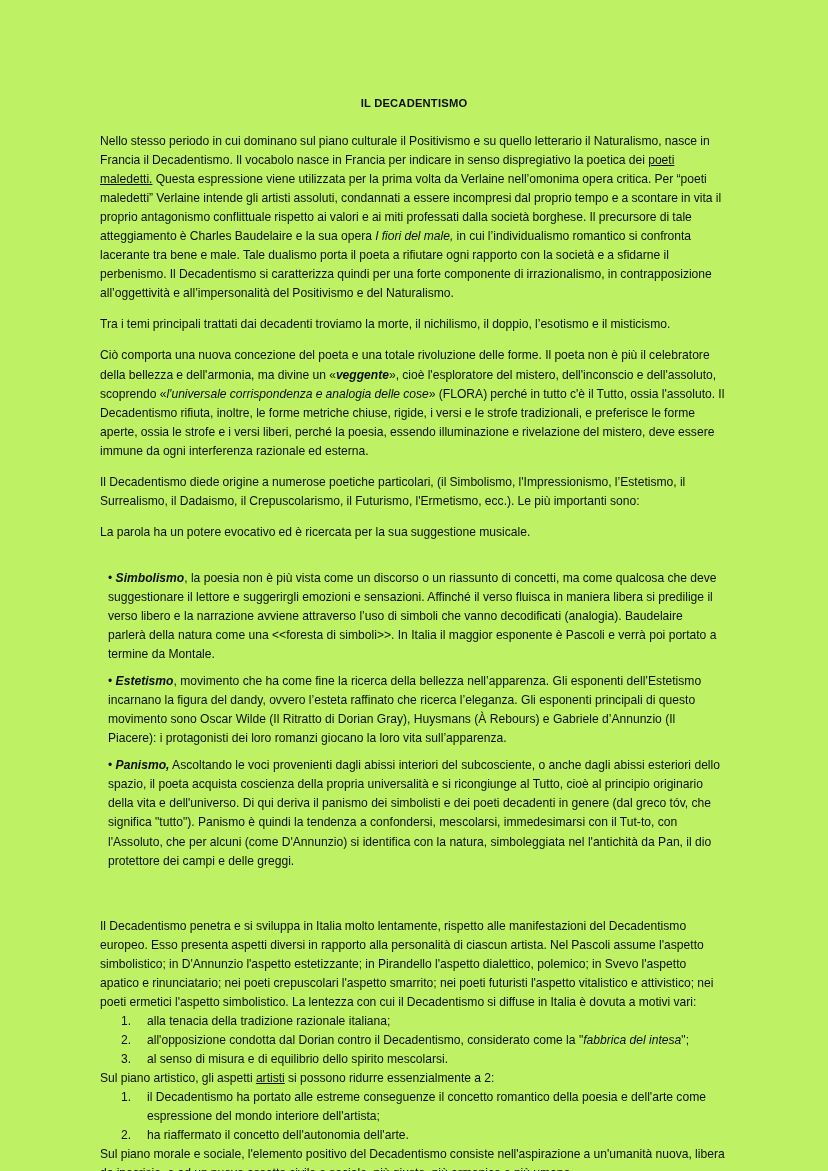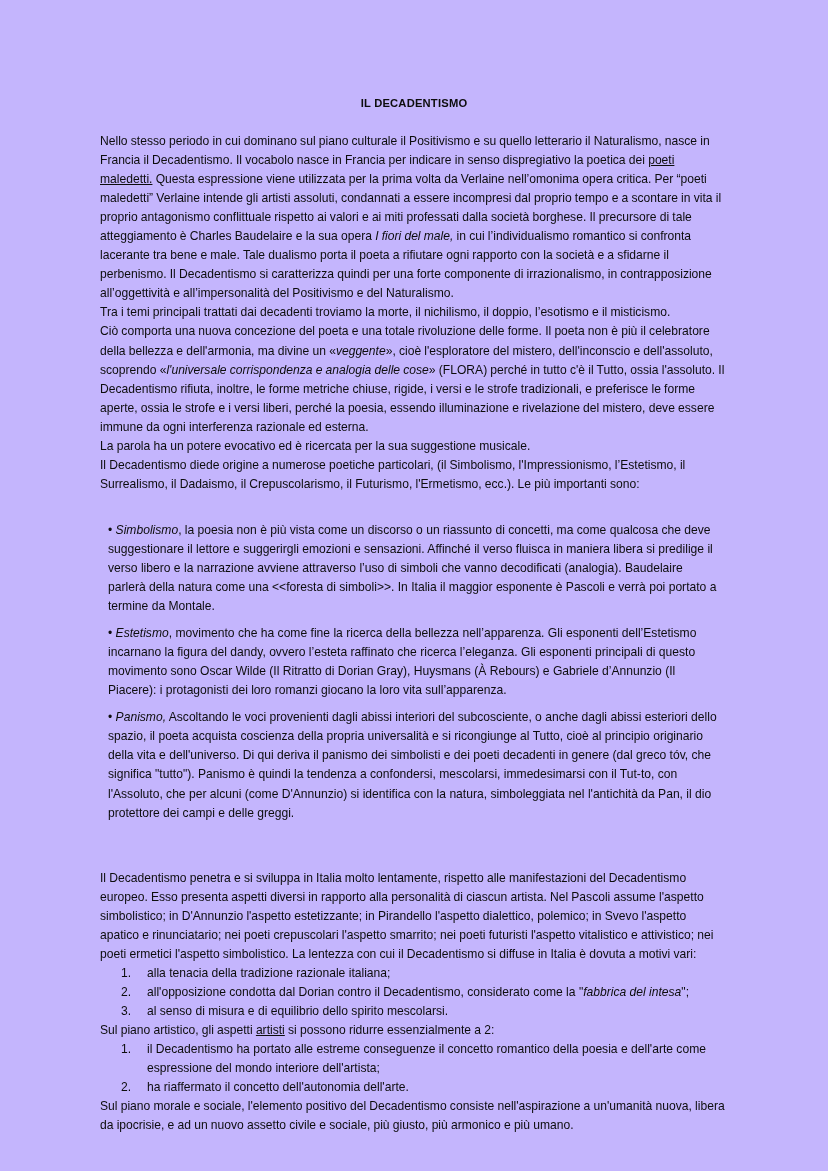--- a/index.html
+++ b/index.html
@@ -11,21 +11,21 @@
     width: 828px;
     height: 1171px;
     font-family: "Liberation Sans", sans-serif;
     color: #0d0d0d;
     -webkit-font-smoothing: antialiased;
   }
   .page {
     position: relative;
     width: 828px;
     height: 1171px;
-    background: #c4b5fd;
+    background: #bef264;
     box-sizing: border-box;
     padding: 0;
     overflow: hidden;
   }
   .content {
     position: absolute;
     left: 100px;
     top: 96px;
     width: 628px;
   }
@@ -38,31 +38,31 @@
     margin: 0 0 22px 0;
   }
   p.para {
     margin: 0;
     font-size: 12.1px;
     line-height: 19.05px;
     text-align: left;
     word-spacing: -0.15px;
   }
   p.para + p.para {
-    margin-top: 0;
+    margin-top: 12px;
   }
   .gap-line {
     height: 19px;
   }
   .gap-big {
     height: 38px;
   }
   b.bold { font-weight: normal; }
   i.ital { font-style: italic; }
-  .bi { font-weight: normal; font-style: italic; }
+  .bi { font-weight: bold; font-style: italic; }
   .ul { text-decoration: underline; }
   .bullet-line {
     margin: 8px;
     font-size: 12.1px;
     line-height: 19.05px;
   }
   ol.numlist {
     margin: 0;
     padding: 0;
     list-style: none;
@@ -90,23 +90,23 @@
 
     <div class="doc-title">IL DECADENTISMO</div>
 
     <p class="para"><span>Nello stesso periodo in cui dominano sul piano culturale il Positivismo e su quello letterario il Naturalismo, nasce in Francia il Decadentismo. Il vocabolo nasce in Francia per indicare in senso dispregiativo la poetica dei </span><span class="ul">poeti maledetti.</span><span> Questa espressione viene utilizzata per la prima volta da </span><b class="bold">Verlaine</b><span> nell’omonima opera critica. Per “poeti maledetti” Verlaine intende gli artisti assoluti, condannati a essere incompresi dal proprio tempo e a scontare in vita il proprio antagonismo conflittuale rispetto ai valori e ai miti professati dalla società borghese. Il precursore di tale atteggiamento è </span><b class="bold">Charles Baudelaire</b><span> e la sua opera </span><i class="ital">I fiori del male,</i><span> in cui l’individualismo romantico si confronta lacerante tra bene e male. Tale dualismo porta il poeta a rifiutare ogni rapporto con la società e a sfidarne il perbenismo. Il Decadentismo si caratterizza quindi per una forte componente di irrazionalismo, in contrapposizione all’oggettività e all’impersonalità del Positivismo e del Naturalismo.</span></p>
 
     <p class="para">Tra i temi principali trattati dai decadenti troviamo la morte, il nichilismo, il doppio, l’esotismo e il misticismo.</p>
 
 
     <p class="para"><span>Ciò comporta una nuova concezione del poeta e una totale rivoluzione delle forme. Il poeta non è più il celebratore della bellezza e dell'armonia, ma divine un «</span><span class="bi">veggente</span><span>», cioè l'esploratore del mistero, dell'inconscio e dell'assoluto, scoprendo «</span><i class="ital">l'universale corrispondenza e analogia delle cose</i><span>» (FLORA) perché in tutto c'è il Tutto, ossia l'assoluto. Il Decadentismo rifiuta, inoltre, le forme metriche chiuse, rigide, i versi e le strofe tradizionali, e preferisce le forme aperte, ossia le strofe e i versi liberi, perché la poesia, essendo illuminazione e rivelazione del mistero, deve essere immune da ogni interferenza razionale ed esterna.</span></p>
 
+    <p class="para">Il Decadentismo diede origine a numerose poetiche particolari, (il Simbolismo, l'Impressionismo, l’Estetismo, il Surrealismo, il Dadaismo, il Crepuscolarismo, il Futurismo, l'Ermetismo, ecc.). Le più importanti sono:</p>
+
     <p class="para">La parola ha un potere evocativo ed è ricercata per la sua suggestione musicale.</p>
-
-    <p class="para">Il Decadentismo diede origine a numerose poetiche particolari, (il Simbolismo, l'Impressionismo, l’Estetismo, il Surrealismo, il Dadaismo, il Crepuscolarismo, il Futurismo, l'Ermetismo, ecc.). Le più importanti sono:</p>
 
     <div class="gap-line"></div>
 
     <p class="bullet-line"><span>• </span><span class="bi">Simbolismo</span><span>, la poesia non è più vista come un discorso o un riassunto di concetti, ma come qualcosa che deve suggestionare il lettore e suggerirgli emozioni e sensazioni. Affinché il verso fluisca in maniera libera si predilige il verso libero e la narrazione avviene attraverso l’uso di simboli che vanno decodificati (analogia). Baudelaire parlerà della natura come una &lt;&lt;foresta di simboli&gt;&gt;. In Italia il maggior esponente è Pascoli e verrà poi portato a termine da Montale.</span></p>
 
     <p class="bullet-line"><span>• </span><span class="bi">Estetismo</span><span>, movimento che ha come fine la ricerca della bellezza nell’apparenza. Gli esponenti dell’Estetismo incarnano la figura del dandy, ovvero l’esteta raffinato che ricerca l’eleganza. Gli esponenti principali di questo movimento sono Oscar Wilde (Il Ritratto di Dorian Gray), Huysmans (À Rebours) e Gabriele d’Annunzio (Il Piacere): i protagonisti dei loro romanzi giocano la loro vita sull’apparenza.</span></p>
 
     <p class="bullet-line"><span>• </span><span class="bi">Panismo,</span><span> Ascoltando le voci provenienti dagli abissi interiori del subcosciente, o anche dagli abissi esteriori dello spazio, il poeta acquista coscienza della propria universalità e si ricongiunge al Tutto, cioè al principio originario della vita e dell'universo. Di qui deriva il panismo dei simbolisti e dei poeti decadenti in genere (dal greco tóv, che significa "tutto"). Panismo è quindi la tendenza a confondersi, mescolarsi, immedesimarsi con il Tut-to, con l'Assoluto, che per alcuni (come D'Annunzio) si identifica con la natura, simboleggiata nel l'antichità da Pan, il dio protettore dei campi e delle greggi.</span></p>
 
     <div class="gap-big"></div>

